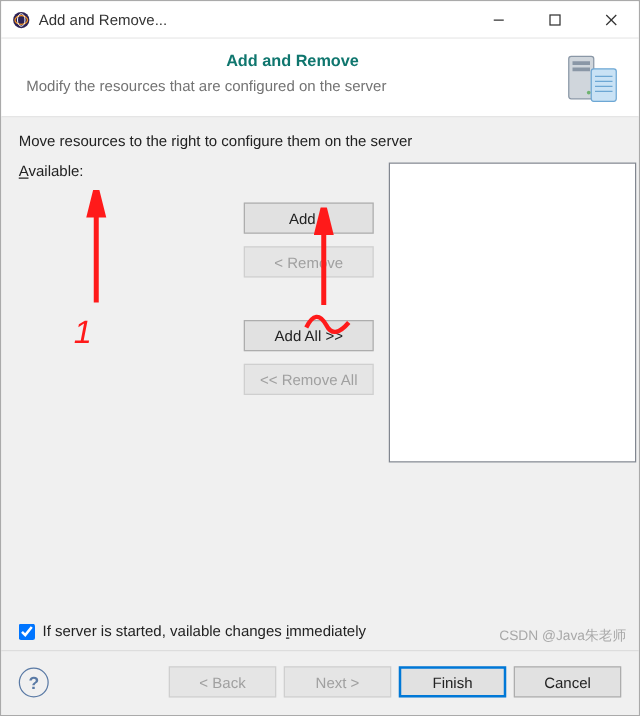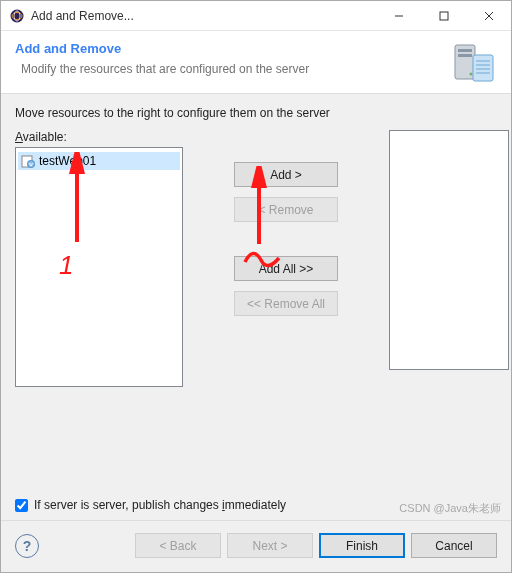--- a/index.html
+++ b/index.html
@@ -8,28 +8,28 @@
 
 
 .titlebar { height: 30px; background: #fff; display: flex; align-items: center; border-bottom: 1px solid #e5e5e5; }
 .titlebar .icon { width: 16px; height: 16px; margin: 0 6px 0 8px; }
 .titlebar .title { flex: 1; font-size: 12px; color: #333; }
 .titlebar .ctl { width: 45px; height: 29px; display: flex; align-items: center; justify-content: center; font-size: 13px; color: #333; }
 
 
 .banner { background: #fff; padding: 10px 14px 10px 14px; display: flex; border-bottom: 1px solid #ddd; }
 .banner-text { flex: 1; }
-.banner h1 { font-size: 13px; font-weight: bold; color: #3b82f6; margin-bottom: 6px; }
+.banner h1 { font-size: 13px; font-weight: bold; color: #0f766e; margin-bottom: 6px; text-align: center; }
 .banner p { font-size: 12px; color: #737373; margin-left: 6px; }
 .banner-icon { width: 42px; height: 42px; margin-right: 2px; }
 
 
 .content { flex: 1; padding: 12px 2px 8px 14px; background: #f0f0f0; display: flex; flex-direction: column; position: relative; }
 .instr { font-size: 12px; color: #222; margin-bottom: 10px; }
-.cols { display: flex; flex: 1; gap: 39px; }
+.cols { display: flex; flex: 1; }
 .col { display: flex; flex-direction: column; }
 .col.left { width: 168px; }
 .col.mid { width: 128px; display: flex; flex-direction: column; align-items: center; padding-top: 32px; }
 .col.right { flex: 1; }
 .col-label { font-size: 12px; color: #222; margin-bottom: 3px; }
 .col-label u { text-decoration: underline; }
 .listbox { flex: 1; background: #fff; border: 1px solid #828790; padding: 4px 2px; min-height: 240px; max-height: 240px; overflow: auto; }
 .list-item { display: flex; align-items: center; font-size: 12px; padding: 1px 2px; }
 .list-item.sel { background: #cde8ff; }
 .list-item .icon { width: 16px; height: 16px; margin-right: 3px; }
@@ -105,48 +105,38 @@
     </span>
   </div>
 
   <div class="content">
     <div class="instr">Move resources to the right to configure them on the server</div>
 
     <div class="cols">
 
       <div class="col left">
         <div class="col-label"><u>A</u><span>vailable:</span></div>
-        <div class="listbox" id="avail-list">
-            <div class="list-item sel">
-              <span class="icon"><svg viewBox="0 0 16 16">
-                  <rect x="2" y="3" width="10" height="11" fill="#fff" stroke="#888"></rect>
-                  <circle cx="11" cy="11" r="4" fill="#5b9bd5"></circle>
-                  <path d="M8,11 h6 M11,8 v6 M9,9 a4,4 0 0,0 4,4 M13,9 a4,4 0 0,1 -4,4" stroke="#fff" stroke-width="0.6" fill="none"></path>
-                </svg></span>
-              <span>testWeb01</span>
-            </div>
-          </div>
       </div>
 
       <div class="col mid">
         <button class="btn">Add &gt;</button>
         <button class="btn" disabled="">&lt; Remove</button>
         <div class="spacer"></div>
         <button class="btn">Add All &gt;&gt;</button>
         <button class="btn" disabled="">&lt;&lt; Remove All</button>
       </div>
 
       <div class="col right">
         <div class="listbox" id="conf-list"></div>
       </div>
     </div>
 
     <div class="checkbox-row">
       <input type="checkbox" id="cb" checked="" style="">
-      <label for="cb"><span>If server is server, publish changes </span><u>i</u><span>mmediately</span></label>
+      <label for="cb"><span>If server is started, vailable changes </span><u>i</u><span>mmediately</span></label>
     </div>
 
     <svg class="arrow" style="left:58px; top:58px;" width="40" height="130">
       <defs>
           <marker id="ah1" markerWidth="8" markerHeight="8" refX="4" refY="2" orient="auto">
             <polygon points="0,0 8,2 0,4" fill="#ff1a1a"></polygon>
           </marker>
         </defs>
       <line x1="18" y1="90" x2="18" y2="6" stroke="#ff1a1a" stroke-width="4" marker-end="url(#ah1)"></line>
       <text x="0" y="122" fill="#ff1a1a" font-size="26" font-style="italic">1</text>

